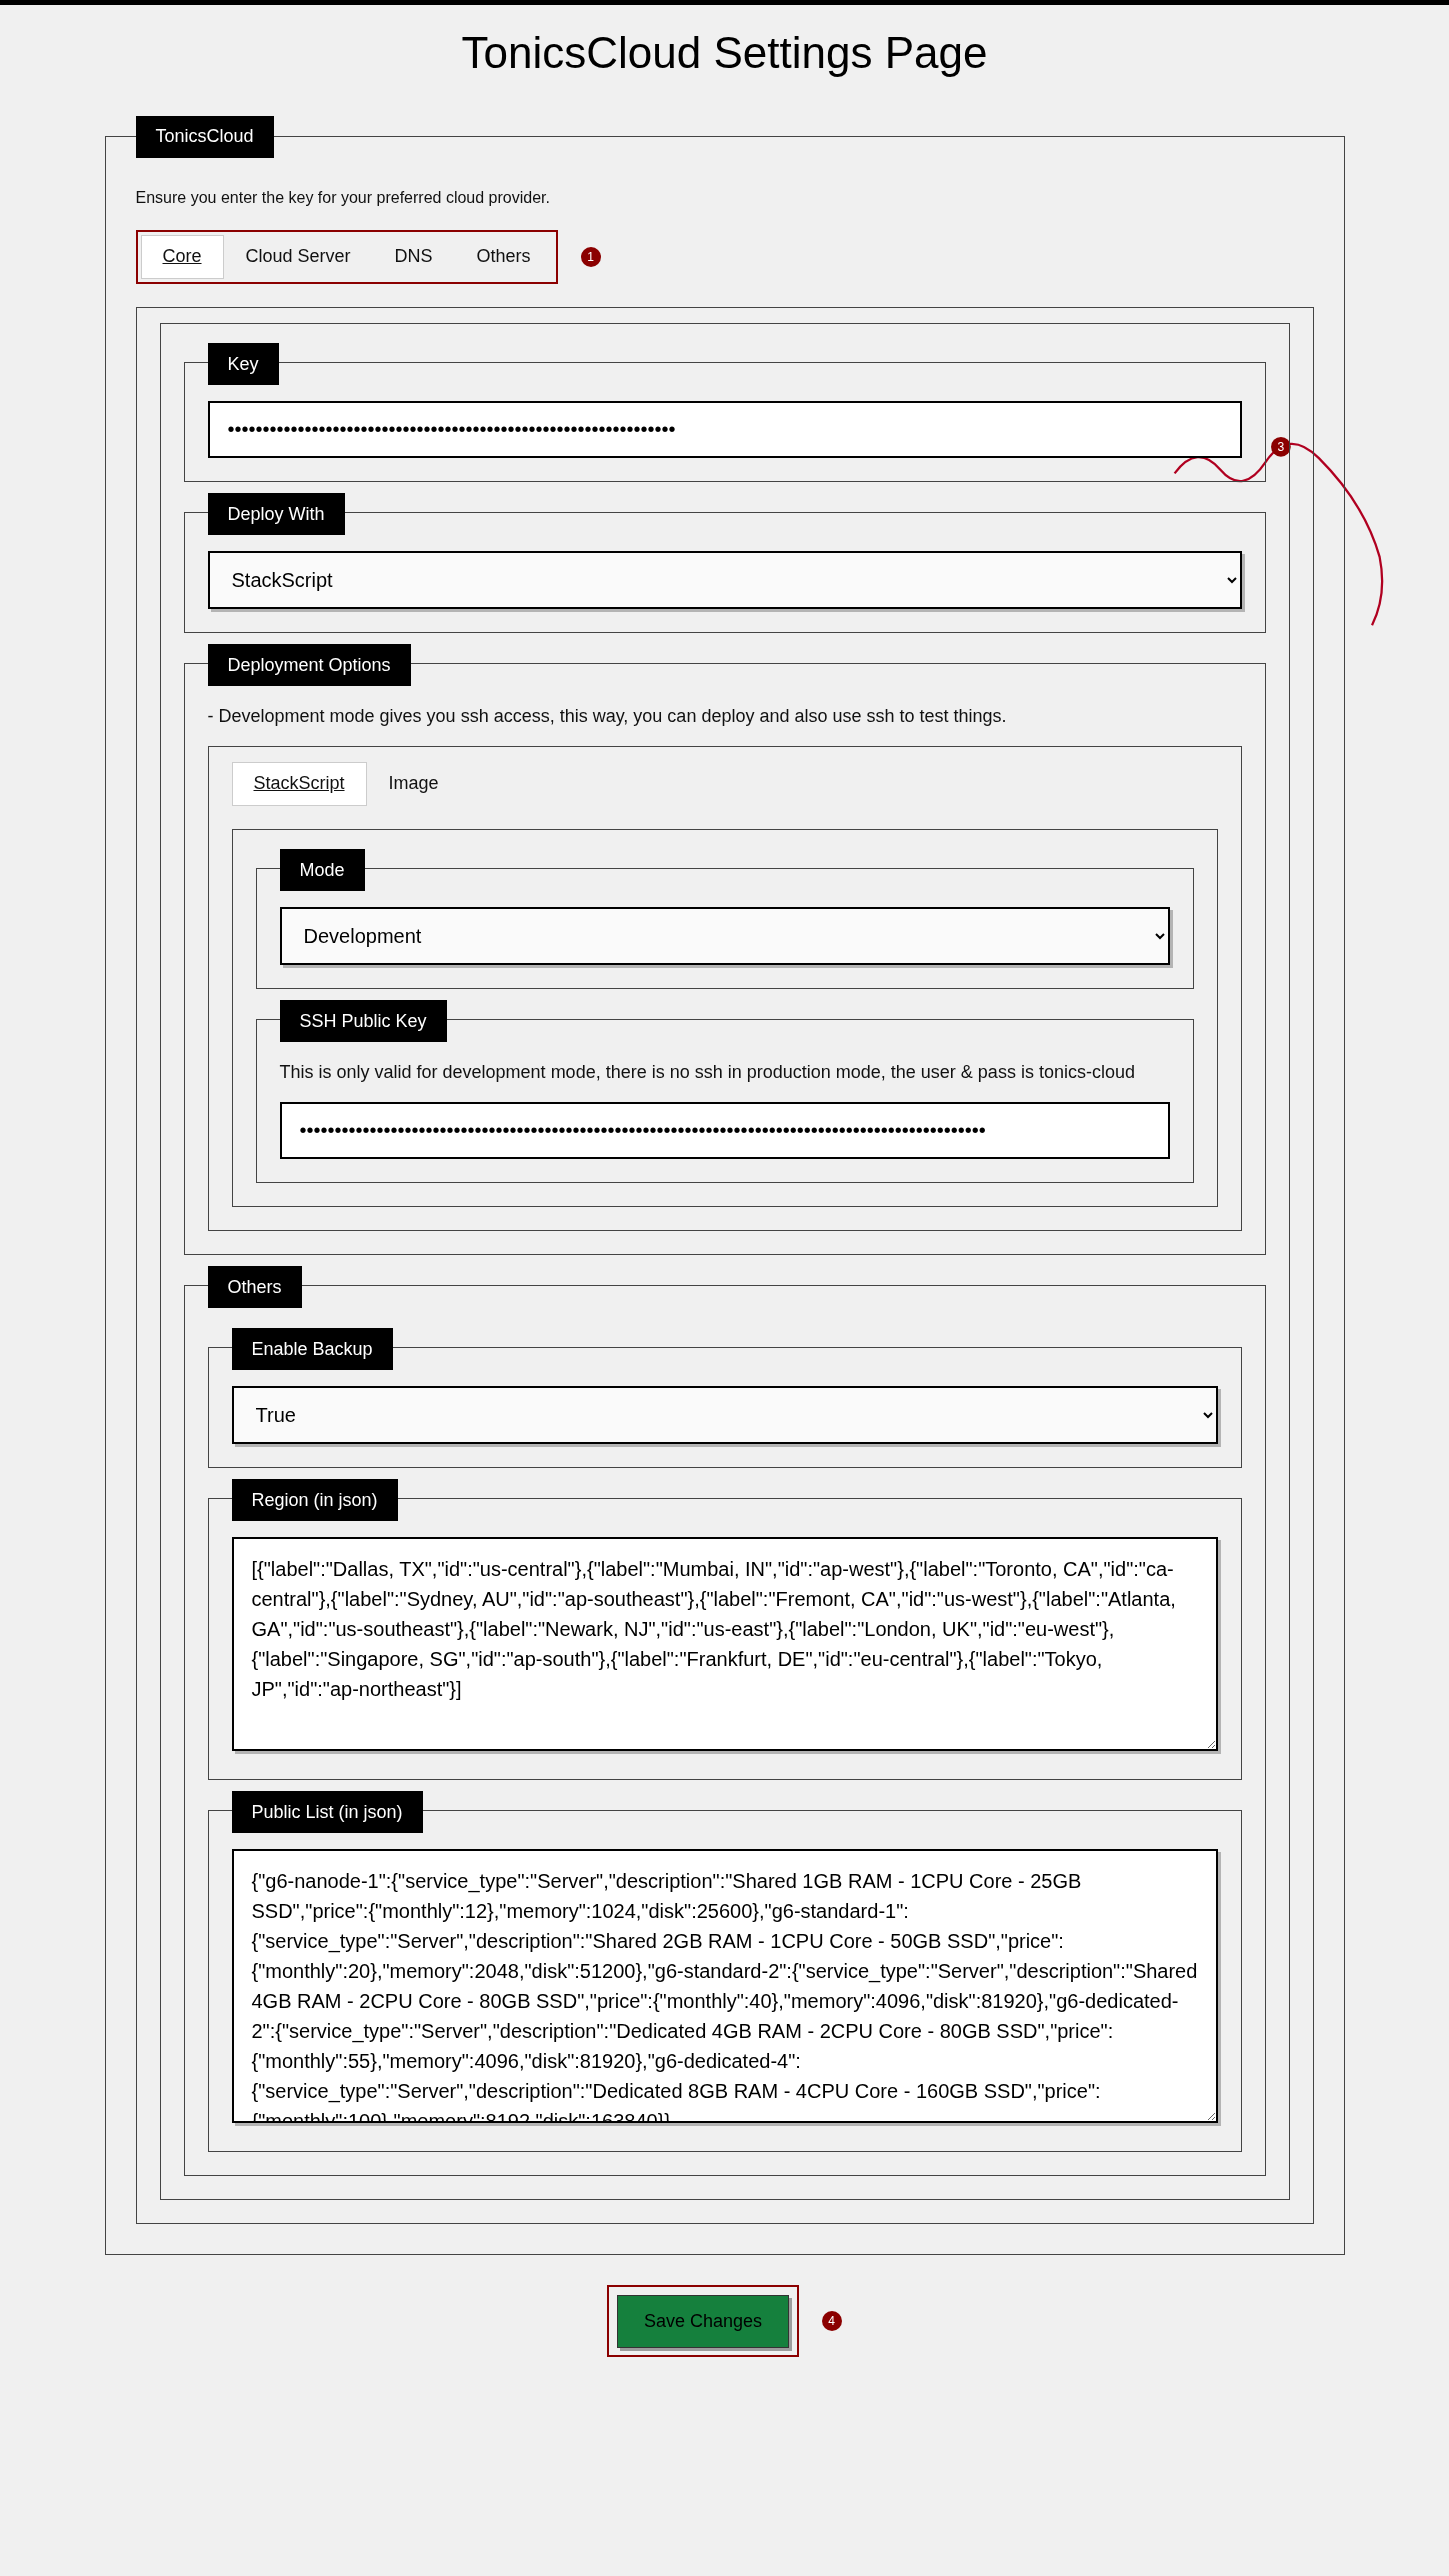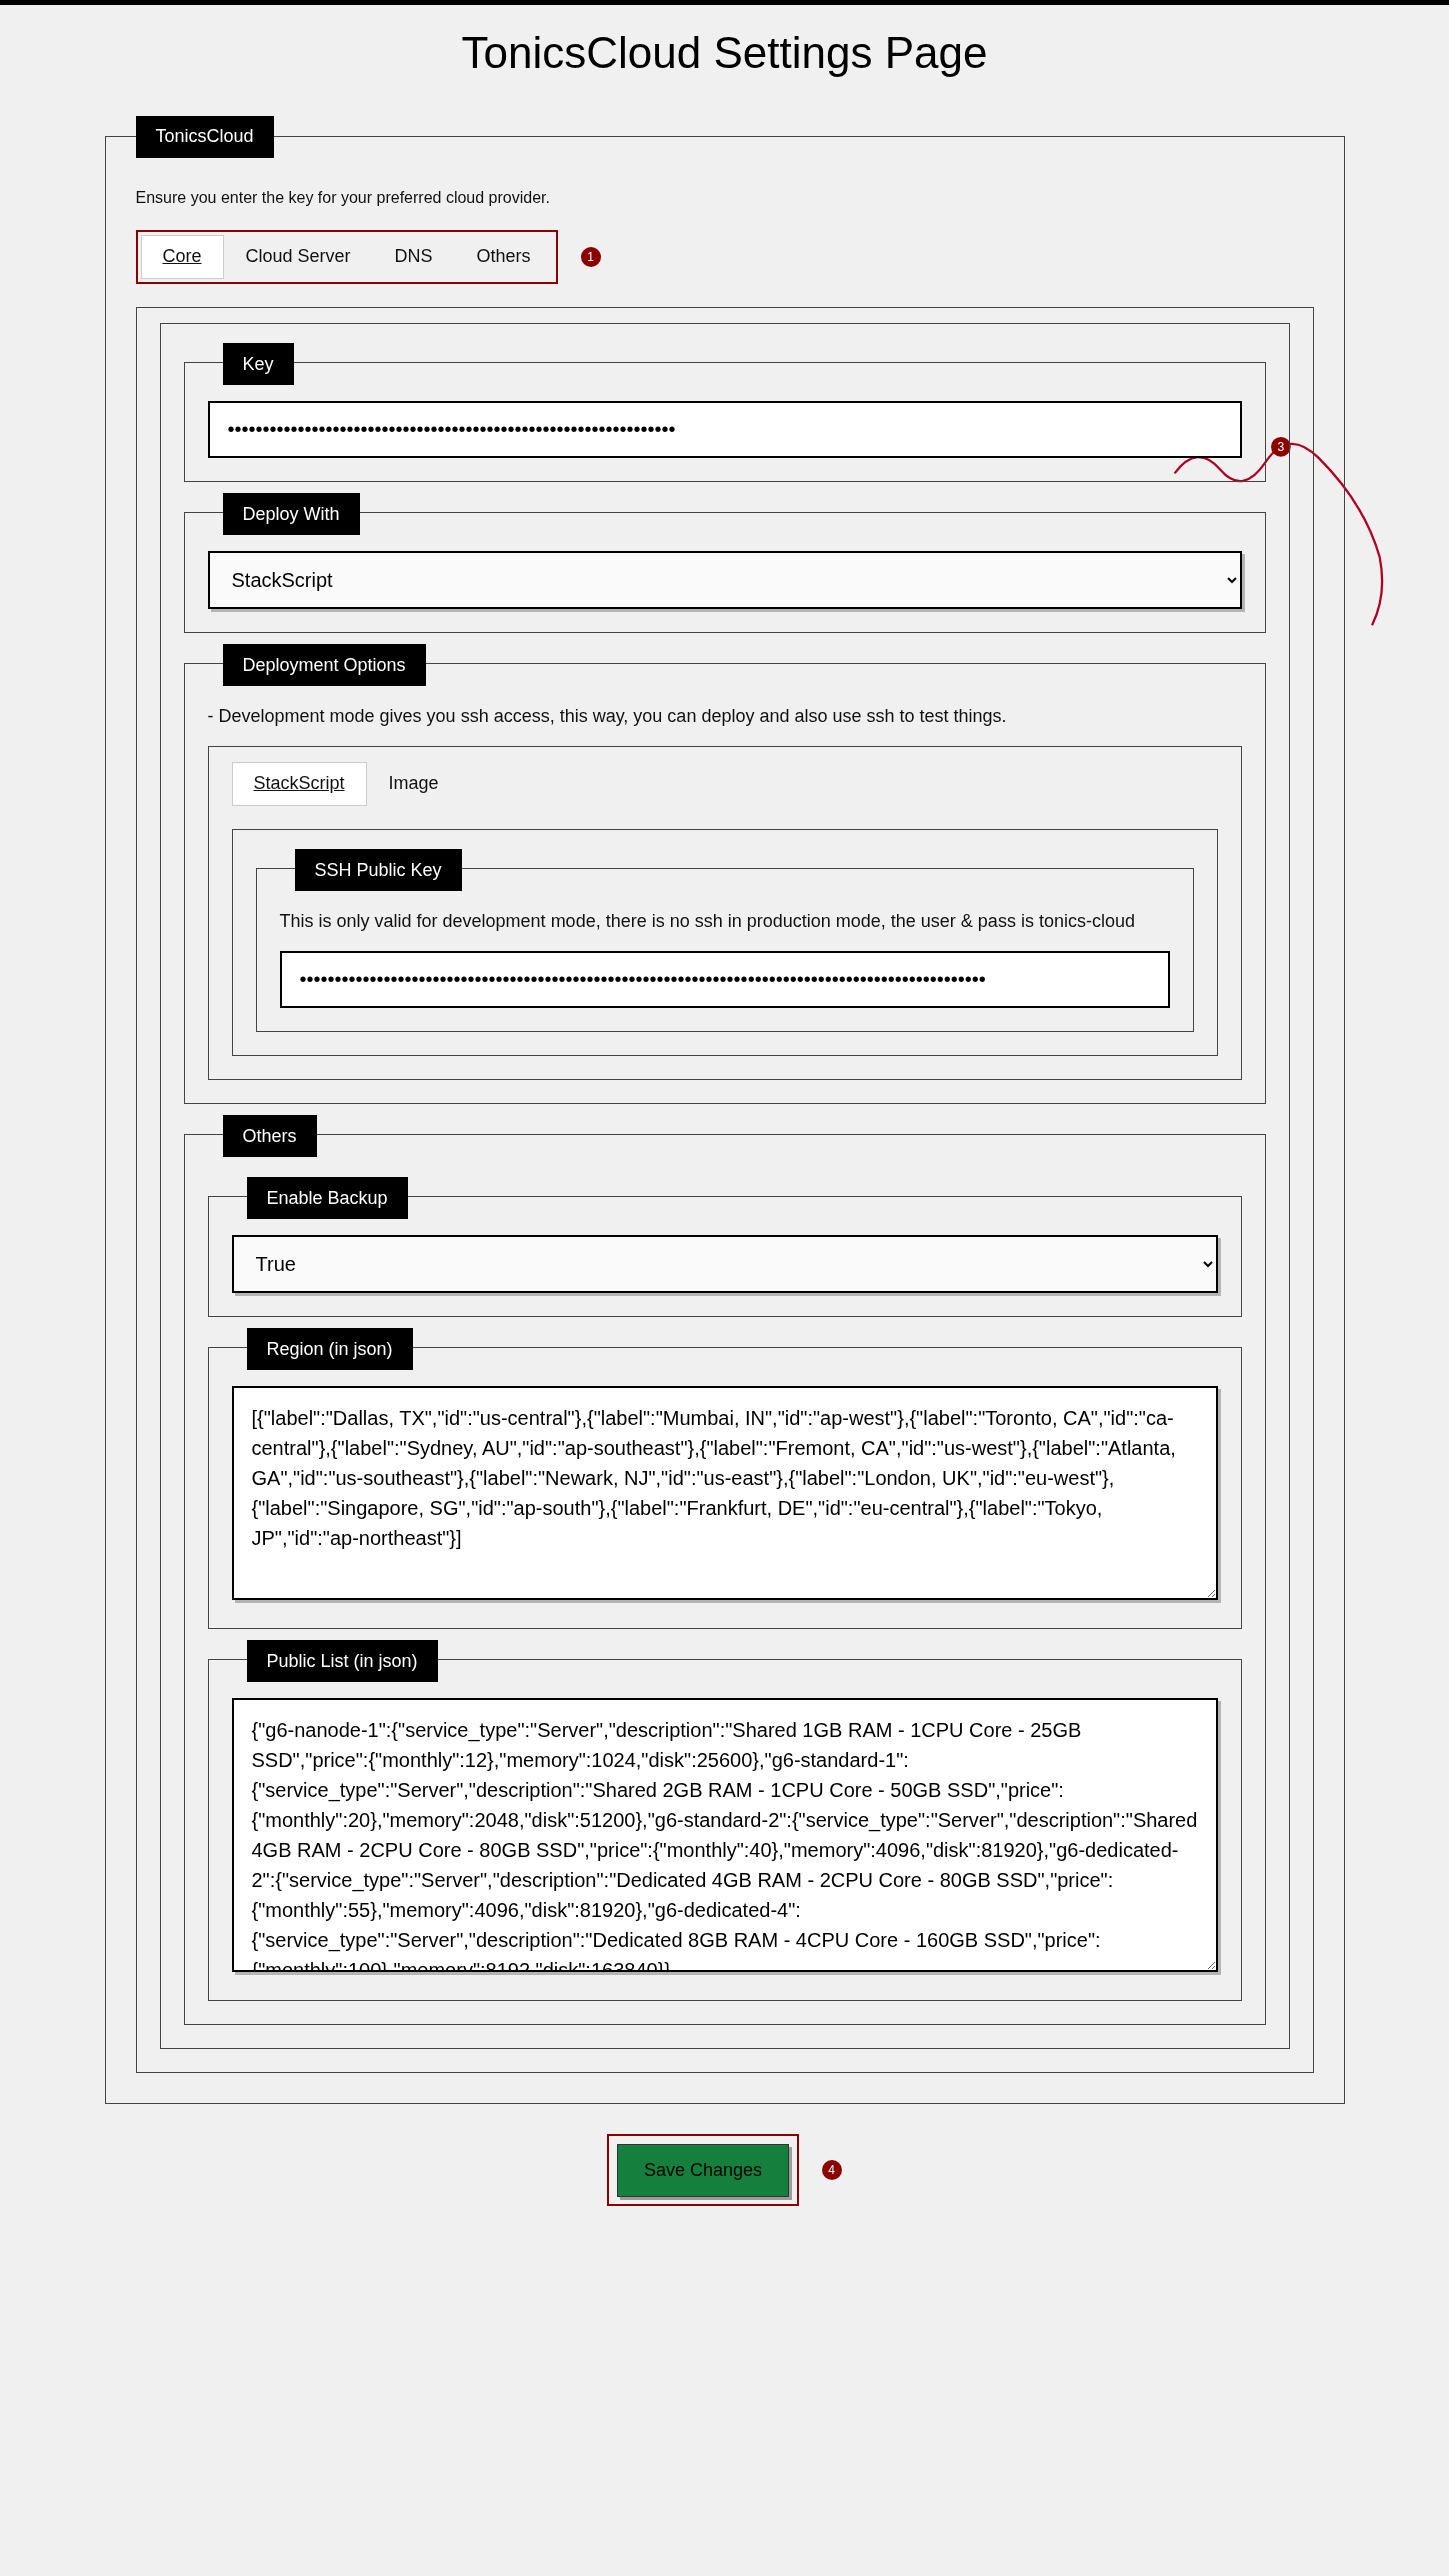--- a/index.html
+++ b/index.html
@@ -114,21 +114,21 @@
   }
   .fs-inner {
     border: 1.5px solid #444;
     position: relative;
     padding: 38px 23px 23px;
     margin-top: 23px;
   }
   .fs-inner .badge-abs {
     position: absolute;
     top: -20px;
-    left: 38px;
+    left: 23px;
     background: #000;
     color: #fff;
     padding: 10.7px 20px;
     font-size: 18px;
   }
   .info {
     font-size: 18px;
     line-height: 1.6;
     margin-bottom: 15px;
   }
@@ -220,20 +220,26 @@
           </div>
 
           <div class="nested">
             <div class="tabstrip">
               <div class="tab active">StackScript</div>
               <div class="tab">Image</div>
             </div>
 
             <div class="nested">
 
+              <div class="fs-inner field-block">
+                <div class="badge-abs">Mode</div>
+                <select>
+                  <option>Development</option>
+                </select>
+              </div>
 
               <div class="fs-inner">
                 <div class="badge-abs">SSH Public Key</div>
                 <div class="info">This is only valid for development mode, there is no ssh in production mode, the user &amp; pass is tonics-cloud</div>
                 <input type="password" value="••••••••••••••••••••••••••••••••••••••••••••••••••••••••••••••••••••••••••••••••••••••••••••••••••" style="">
               </div>
 
             </div>
           </div>
         </div>

